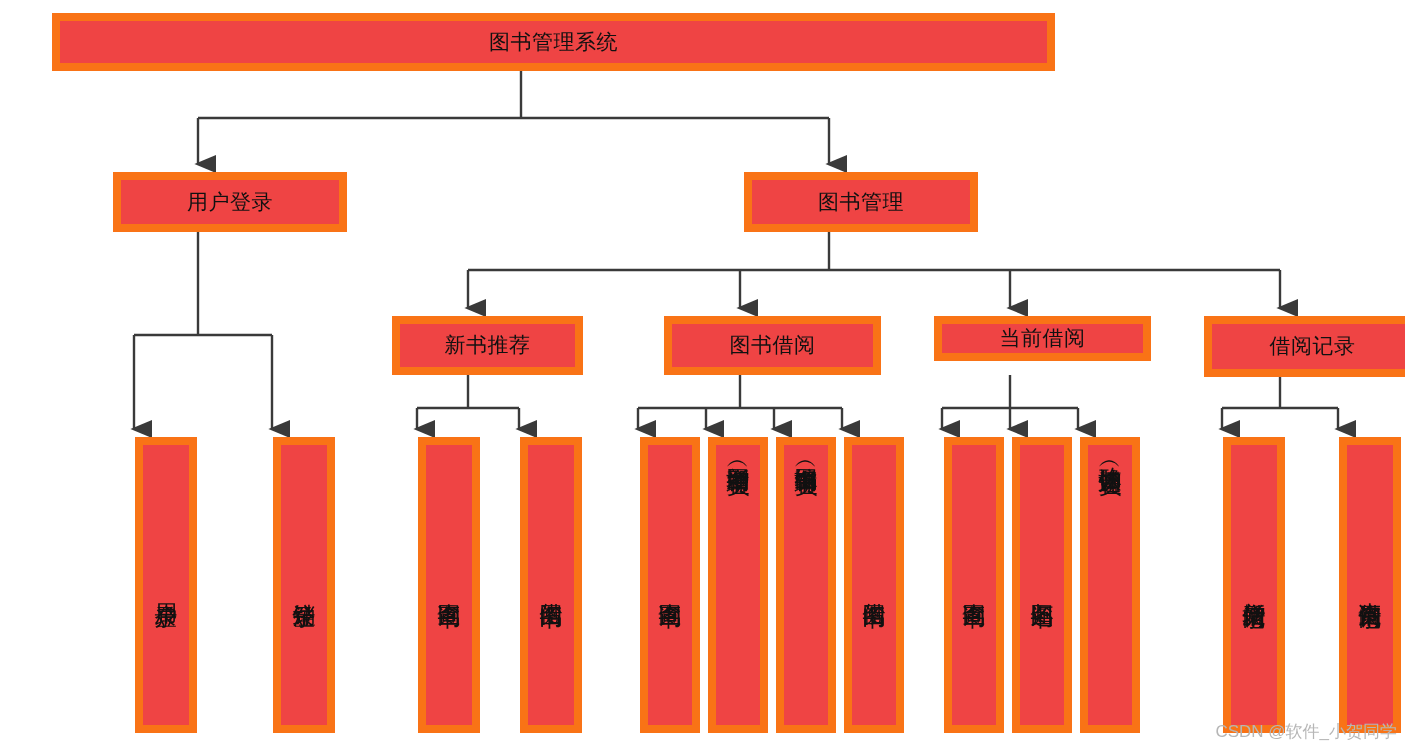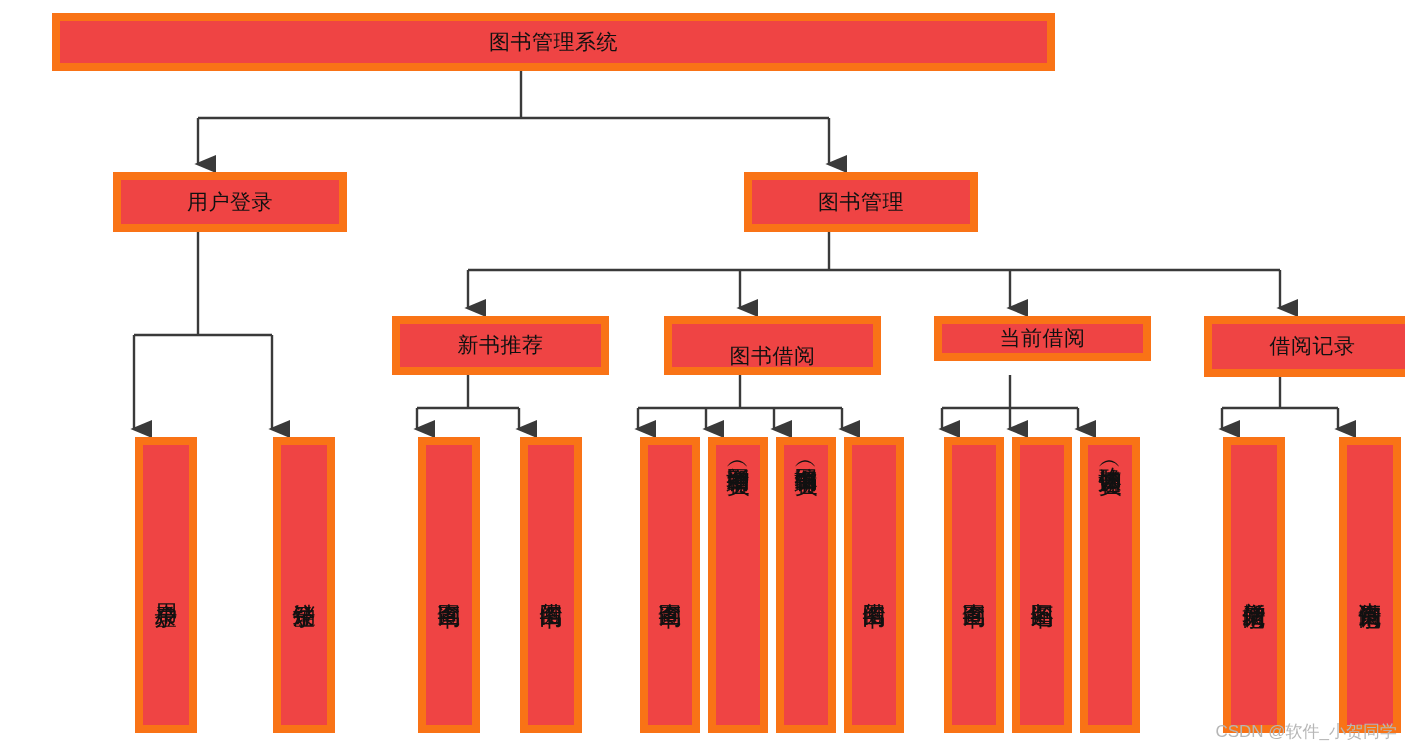--- a/index.html
+++ b/index.html
@@ -143,24 +143,24 @@
     <span class="node-label">图书管理系统</span>
   </div>
 
   <div class="node h" style="left:81px; top:172px; width:234px; height:60px;">
     <span class="node-label">用户登录</span>
   </div>
   <div class="node h" style="left:712px; top:172px; width:234px; height:60px;">
     <span class="node-label">图书管理</span>
   </div>
 
-  <div class="node h" style="left:360px; top:316px; width:217px; height:59px;">
+  <div class="node h" style="left:360px; top:316px; width:191px; height:59px;">
     <span class="node-label">新书推荐</span>
   </div>
-  <div class="node h" style="left:632px; top:316px; width:217px; height:59px;align-items:flex-end;">
+  <div class="node h" style="left:632px; top:316px; width:217px; height:59px;">
     <span class="node-label">图书借阅</span>
   </div>
   <div class="node h" style="left:902px; top:316px; width:217px; height:45px;">
     <span class="node-label">当前借阅</span>
   </div>
   <div class="node h" style="left:1172px; top:316px; width:217px; height:61px;">
     <span class="node-label">借阅记录</span>
   </div>
 
   <div class="node v center" style="left:103px; top:437px; width:62px; height:296px;">

